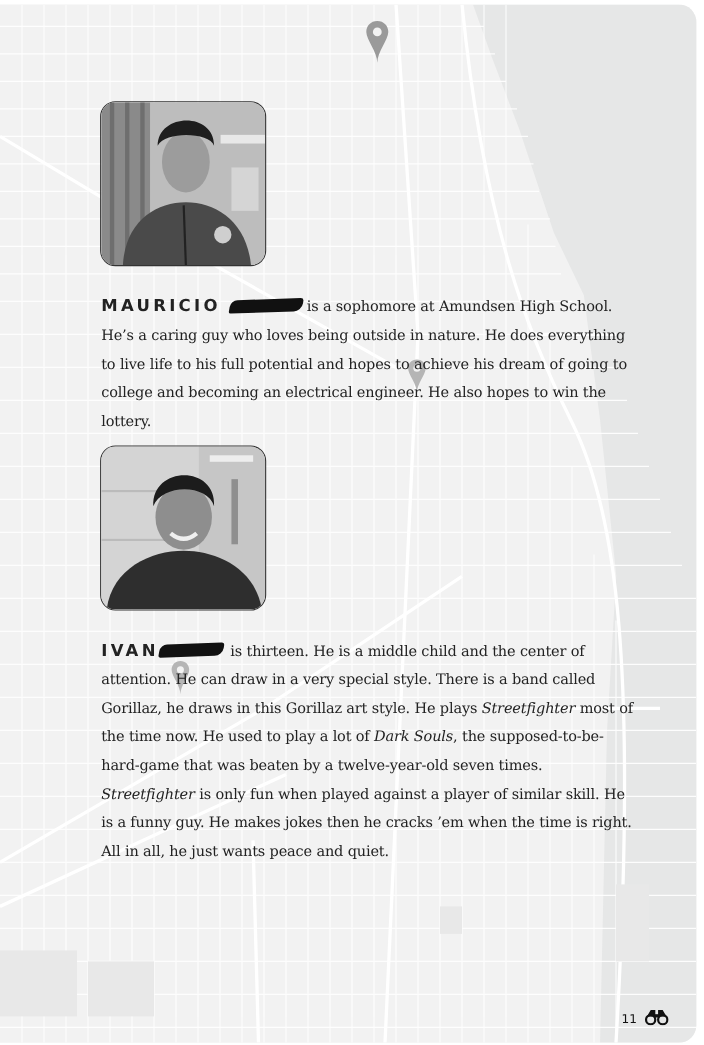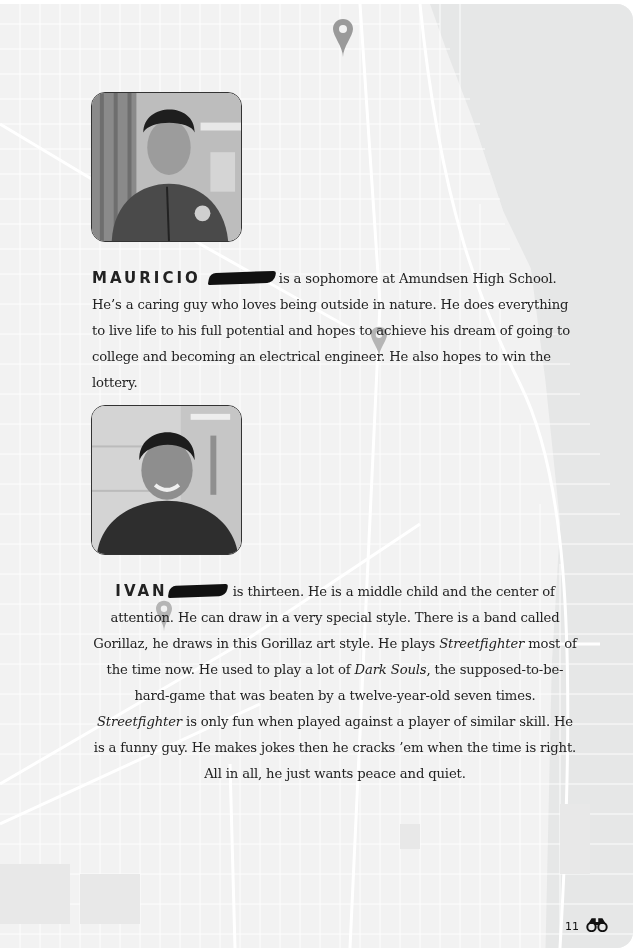--- a/index.html
+++ b/index.html
@@ -115,21 +115,21 @@
     <rect x="0" y="85" width="90" height="2" fill="#bbbbbb"></rect>
     <rect x="100" y="8" width="40" height="6" fill="#eeeeee"></rect>
     <rect x="120" y="30" width="6" height="60" fill="#8f8f8f"></rect>
     <ellipse cx="76" cy="65" rx="26" ry="30" fill="#8e8e8e"></ellipse>
     <path d="M48 55 C46 18 106 16 104 55 C98 34 56 34 48 55z" fill="#1c1c1c"></path>
     <path d="M64 80 Q76 90 88 80" stroke="#efefef" stroke-width="4" fill="none"></path>
     <path d="M5 150 C10 112 46 96 76 96 C106 96 142 112 148 150z" fill="#2e2e2e"></path>
   </svg>
 </div>
 
-<div class="bio" style="top:578px;text-align:center;">
+<div class="bio" style="top:578px;">
   <span class="name">IVAN</span><span class="redact" style="width:58px; margin-left:1px; margin-right:2px;"></span><span> is thirteen. He is a middle child and the center of attention. He can draw in a very special style. There is a band called Gorillaz, he draws in this Gorillaz art style. He plays </span><em>Streetfighter</em><span> most of the time now. He used to play a lot of </span><em>Dark Souls</em><span>, the supposed-to-be-hard-game that was beaten by a twelve-year-old seven times. </span><em>Streetfighter</em><span> is only fun when played against a player of similar skill. He is a funny guy. He makes jokes then he cracks ’em when the time is right. All in all, he just wants peace and quiet.</span>
 </div>
 
 <div class="footer-num">11</div>
 <svg class="binoc" viewBox="0 0 22 14">
   <circle cx="5.5" cy="9" r="4.2" fill="none" stroke="#111" stroke-width="2"></circle>
   <circle cx="16.5" cy="9" r="4.2" fill="none" stroke="#111" stroke-width="2"></circle>
   <path d="M3 6 L6 1 L9 1 L9 6 M19 6 L16 1 L13 1 L13 6" fill="#111" stroke="#111" stroke-width="1.5"></path>
   <rect x="9" y="4" width="4" height="3" fill="#111"></rect>
 </svg>

